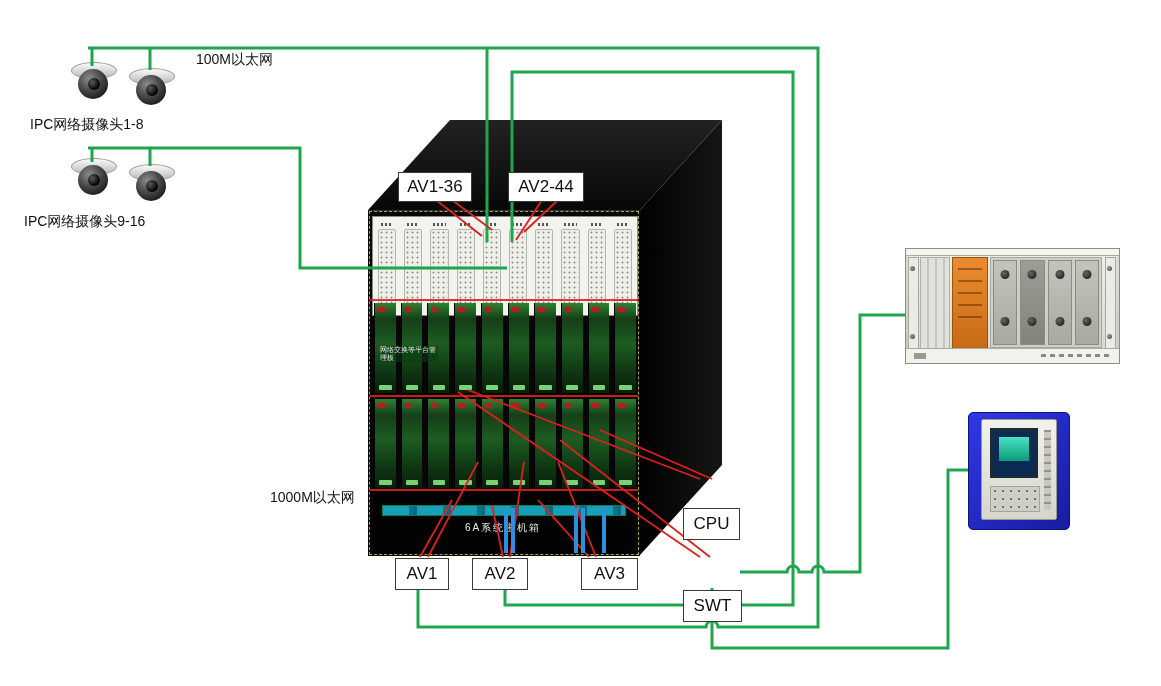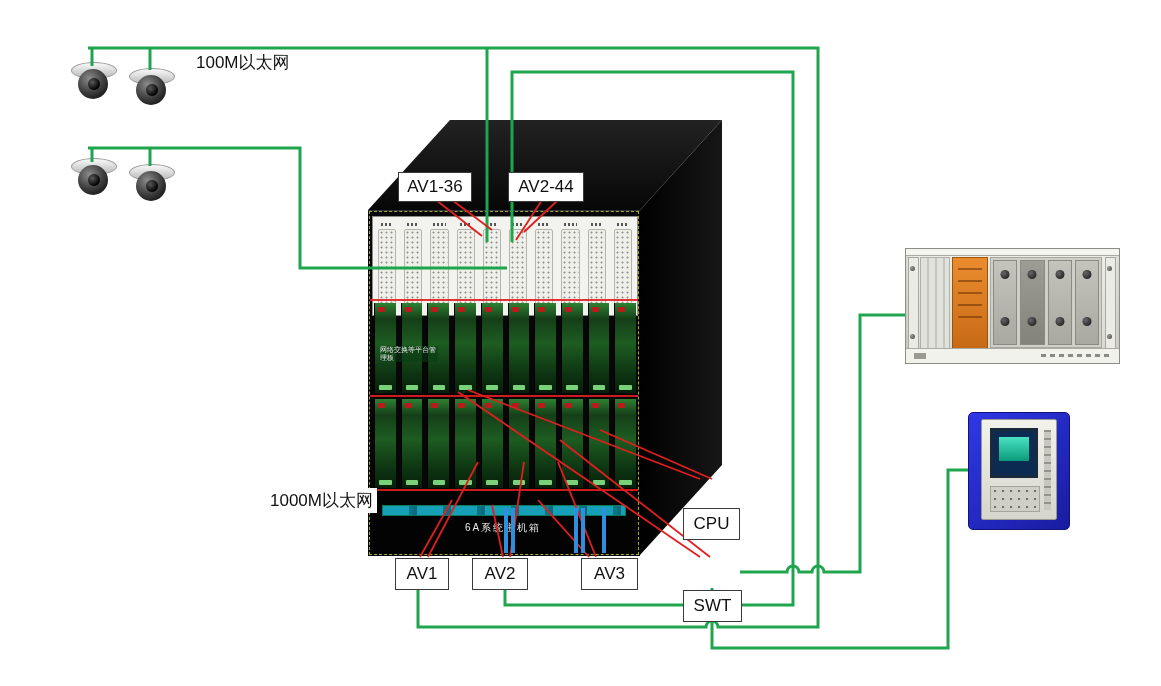--- a/index.html
+++ b/index.html
@@ -7,21 +7,21 @@
     position:relative;width:1161px;height:686px;background:#fff;overflow:hidden;
     font-family:"Liberation Sans","DejaVu Sans",sans-serif;color:#111;
   }
   
   svg.wires{position:absolute;left:0;top:0;z-index:30;pointer-events:none;}
   .wg{fill:none;stroke:var(--color-ethernet-green,#1ea54e);stroke-width:3;}
   .wr{fill:none;stroke:var(--color-callout-red,#e01f1f);stroke-width:1.8;}
   .wb{fill:none;stroke:var(--color-backplane-blue,#2e8fdf);stroke-width:4;}
 
   
-  .tlabel{position:absolute;z-index:40;background:#fff;padding:1px 4px;font-size:17px;white-space:nowrap;}
+  .tlabel{position:absolute;z-index:40;background:#fff;padding:1px 4px;font-size:14px;white-space:nowrap;}
   .nbox,.clabel{
     position:absolute;z-index:40;background:#fff;border:1px solid var(--color-label-border,#3a3a3a);
     display:flex;align-items:center;justify-content:center;font-size:17px;white-space:nowrap;
   }
 
   
   .camera{position:absolute;width:50px;height:42px;z-index:20;}
   .cam-cap{position:absolute;left:3px;top:0;width:44px;height:15px;border-radius:50%;
     background:linear-gradient(180deg,#fafafa,#b9b9b9);border:1px solid #9a9a9a;}
   .cam-dome{position:absolute;left:10px;top:7px;width:30px;height:30px;border-radius:50%;
@@ -244,20 +244,22 @@
 
     <line class="wb" x1="506" y1="508" x2="506" y2="553"></line>
     <line class="wb" x1="513" y1="508" x2="513" y2="553"></line>
     <line class="wb" x1="576" y1="508" x2="576" y2="553"></line>
     <line class="wb" x1="583" y1="508" x2="583" y2="553"></line>
     <line class="wb" x1="604" y1="508" x2="604" y2="553"></line>
   </svg>
 
   <div class="tlabel" style="left:192px;top:50px">100M以太网</div>
   <div class="tlabel" style="left:266px;top:488px">1000M以太网</div>
+  <div class="tlabel" style="left:26px;top:115px">IPC网络摄像头1-8</div>
+  <div class="tlabel" style="left:20px;top:212px">IPC网络摄像头9-16</div>
 
   <div class="clabel" style="left:398px;top:172px;width:72px;height:28px">AV1-36</div>
   <div class="clabel" style="left:508px;top:172px;width:74px;height:28px">AV2-44</div>
 
   <div class="nbox" style="left:395px;top:558px;width:52px;height:30px">AV1</div>
   <div class="nbox" style="left:472px;top:558px;width:54px;height:30px">AV2</div>
   <div class="nbox" style="left:581px;top:558px;width:55px;height:30px">AV3</div>
   <div class="nbox" style="left:683px;top:590px;width:57px;height:30px">SWT</div>
   <div class="nbox" style="left:683px;top:508px;width:55px;height:30px">CPU</div>
 

